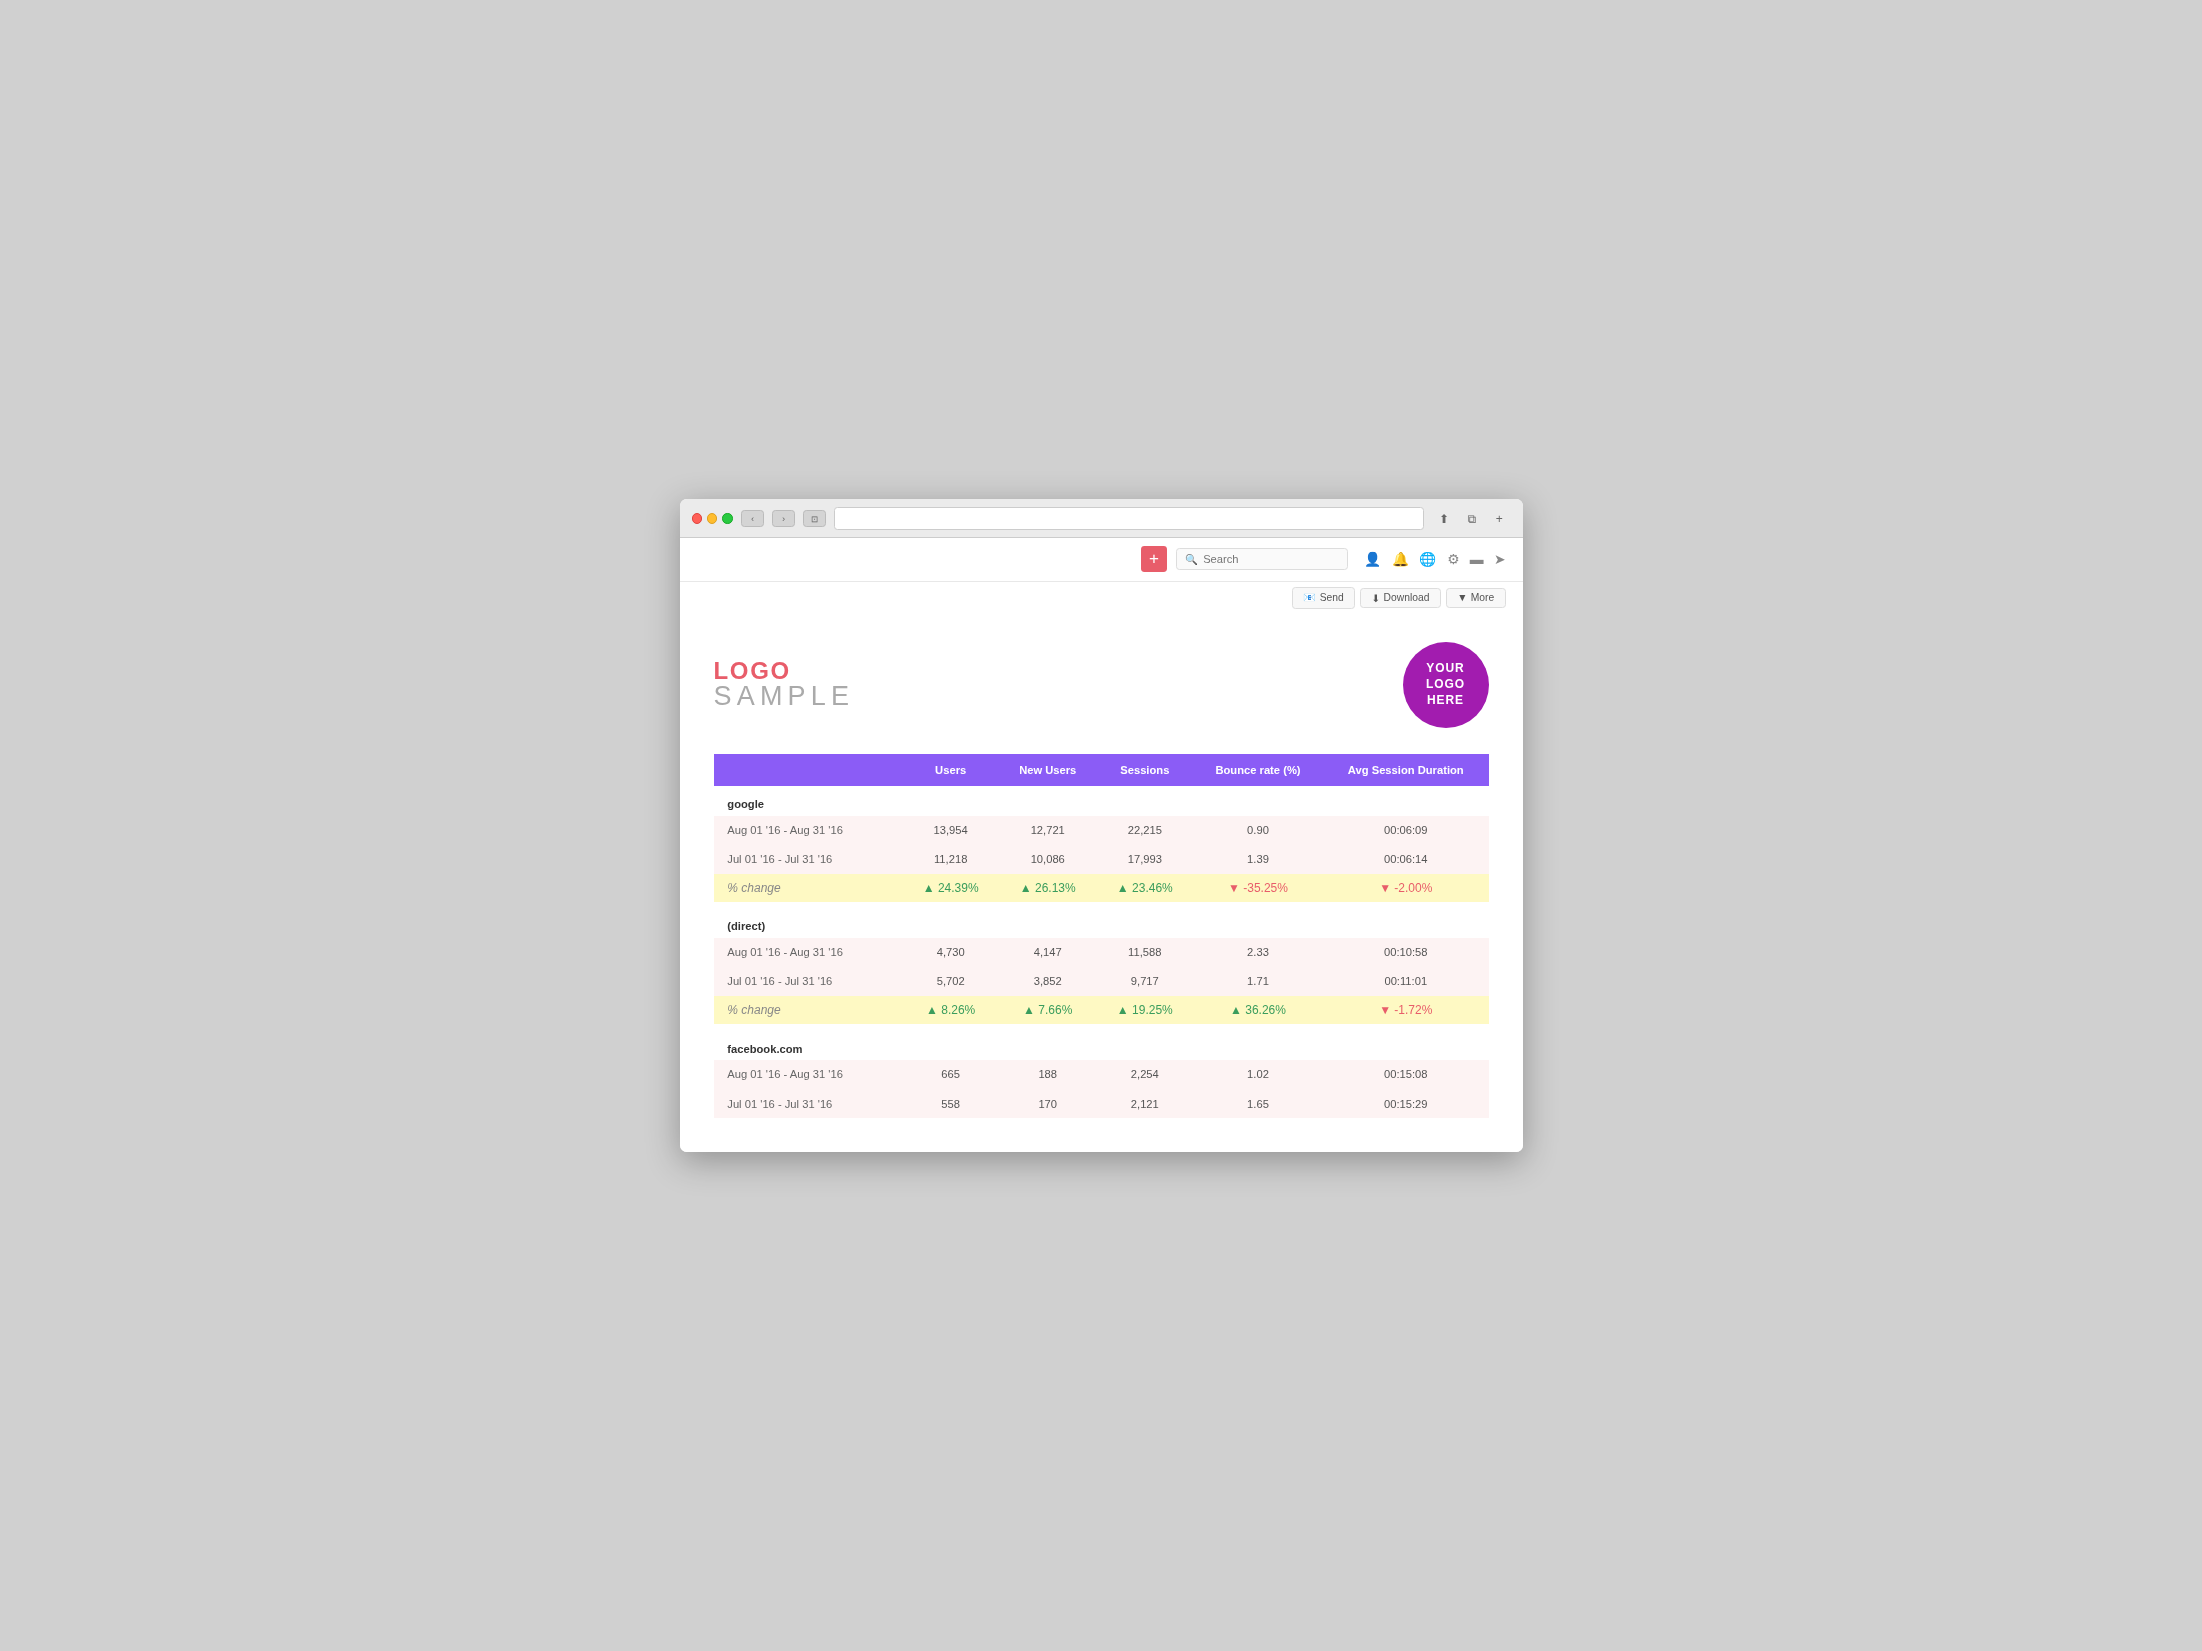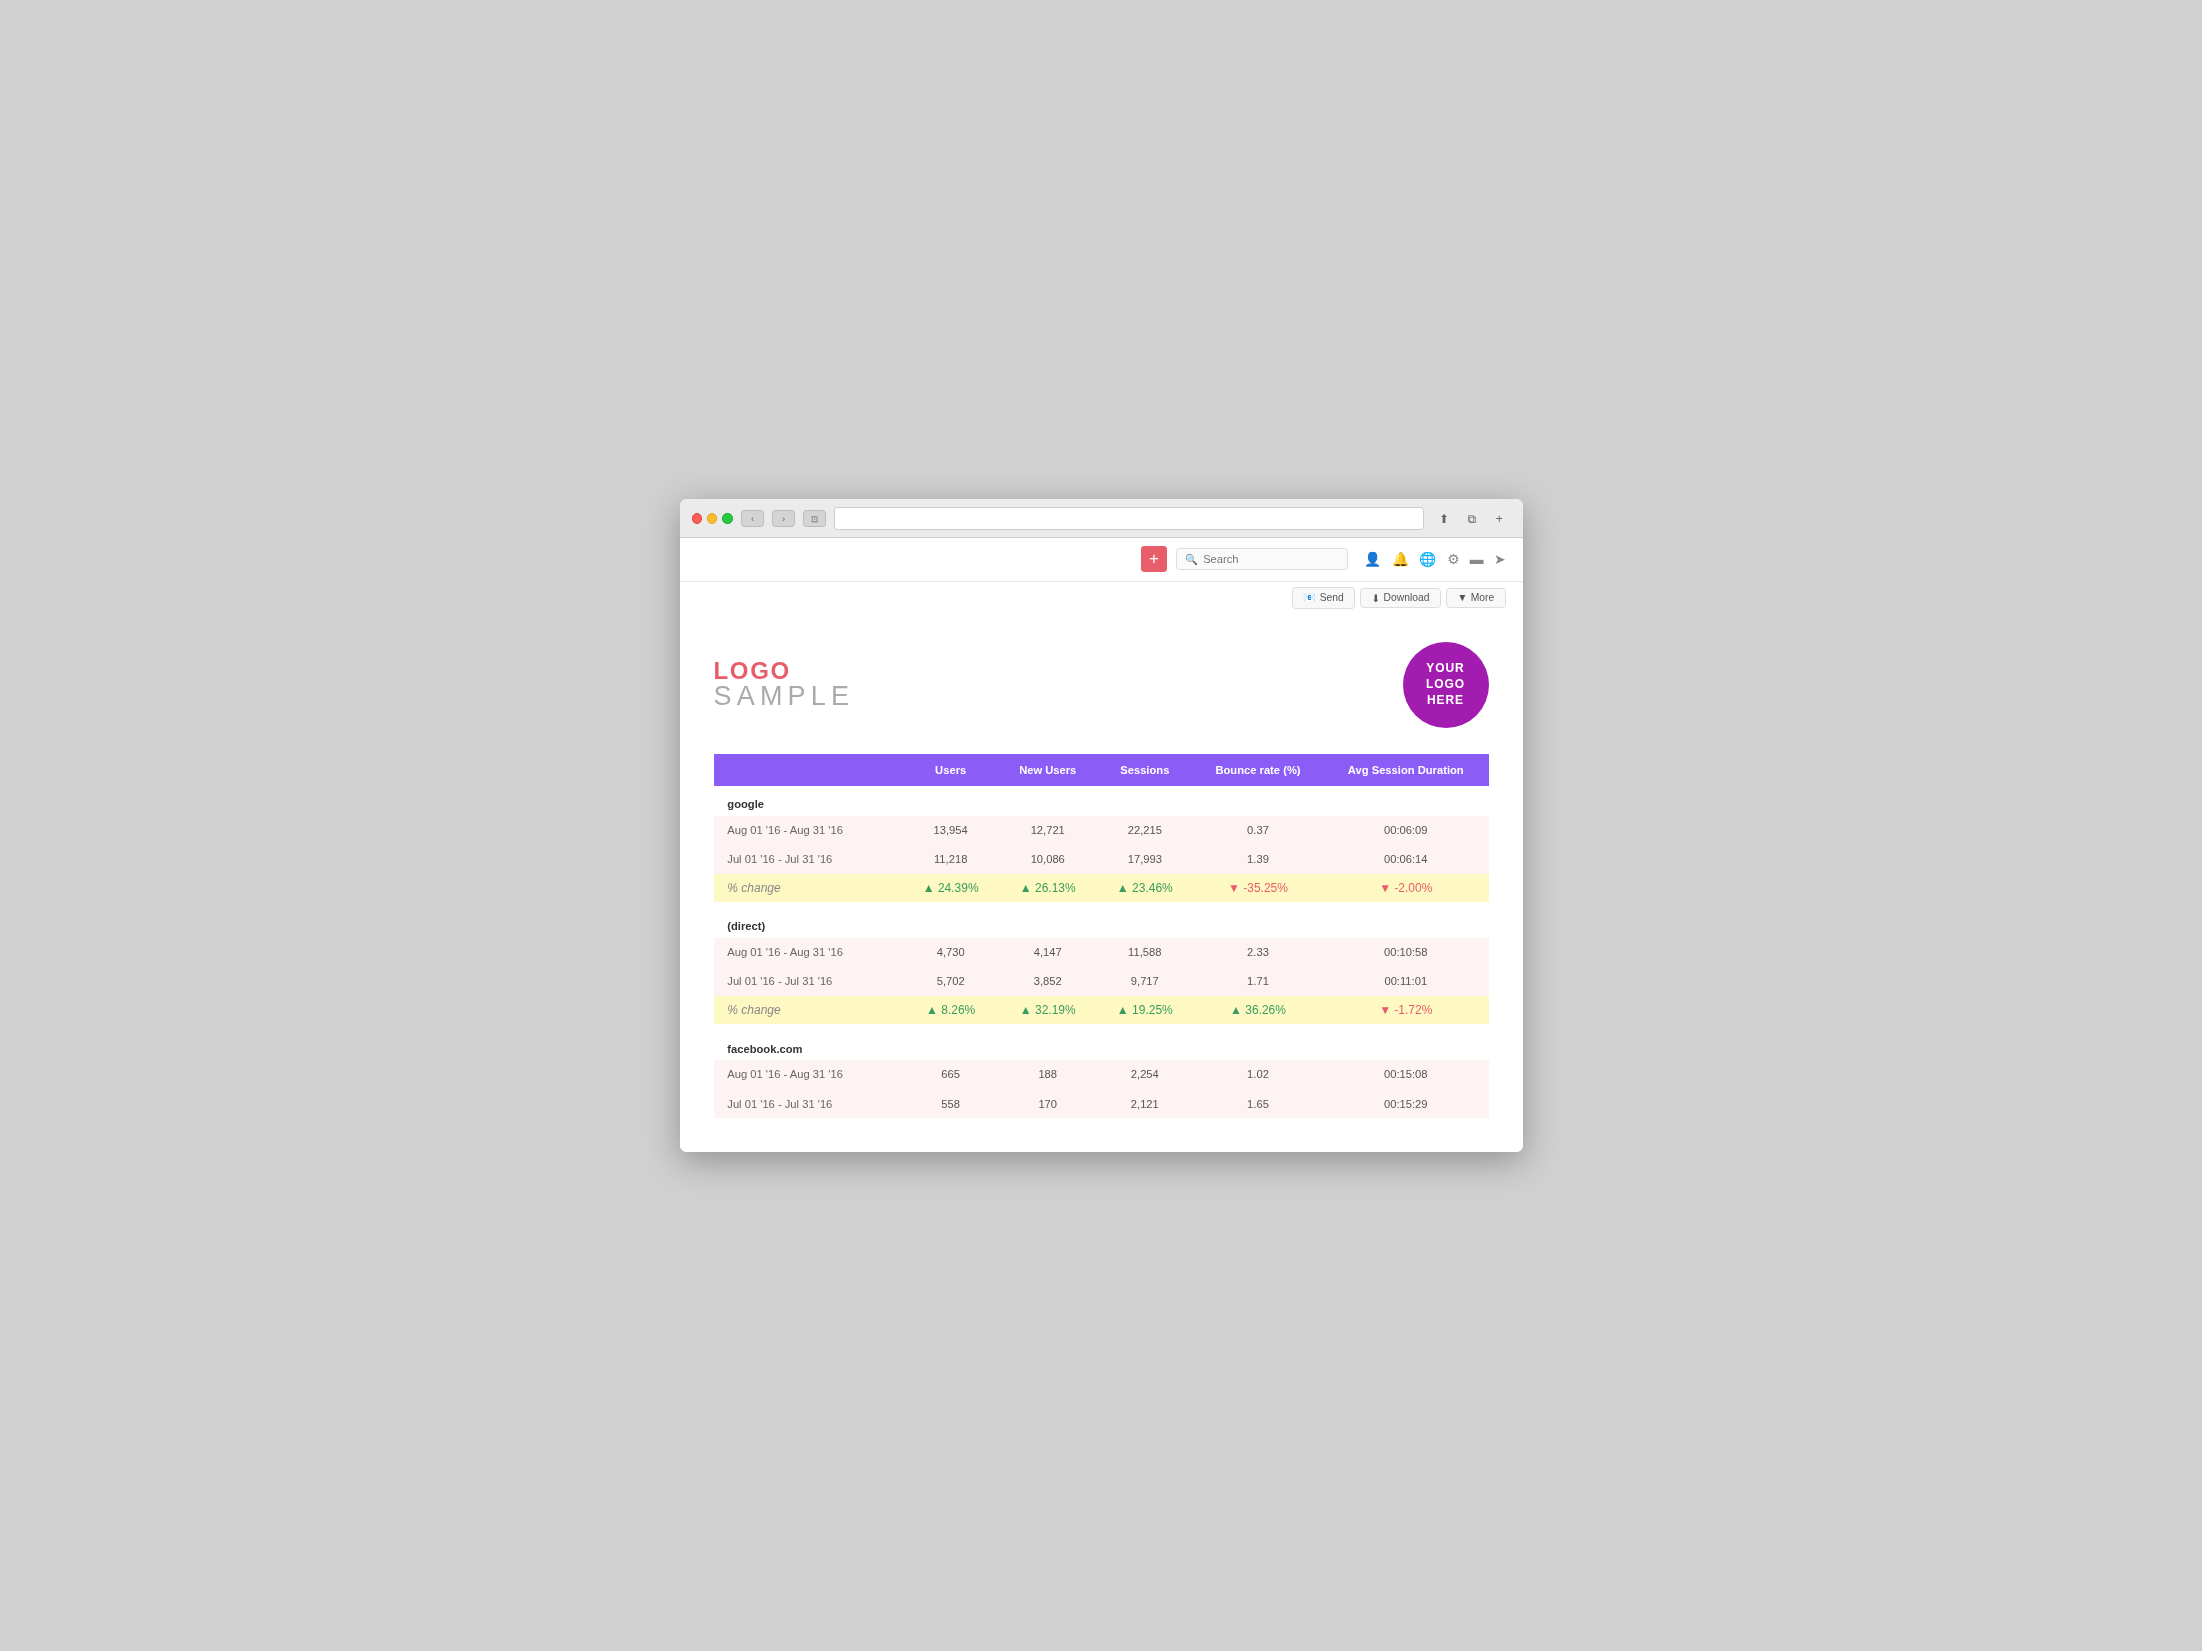--- a/index.html
+++ b/index.html
@@ -352,21 +352,21 @@
       </thead>
       <tbody id="table-body">
       <tr class="section-header-row">
             <td colspan="6">google</td>
           </tr>
           <tr class="data-row">
         <td>Aug 01 '16 - Aug 31 '16</td>
         <td>13,954</td>
         <td>12,721</td>
         <td>22,215</td>
-        <td>0.37</td>
+        <td>0.90</td>
         <td>00:06:09</td>
       </tr>
           <tr class="data-row">
         <td>Jul 01 '16 - Jul 31 '16</td>
         <td>11,218</td>
         <td>10,086</td>
         <td>17,993</td>
         <td>1.39</td>
         <td>00:06:14</td>
       </tr>
@@ -396,21 +396,21 @@
         <td>Jul 01 '16 - Jul 31 '16</td>
         <td>5,702</td>
         <td>3,852</td>
         <td>9,717</td>
         <td>1.71</td>
         <td>00:11:01</td>
       </tr>
           <tr class="change-row">
         <td>% change</td>
         <td class="up">▲ 8.26%</td>
-        <td class="up">▲ 32.19%</td>
+        <td class="up">▲ 7.66%</td>
         <td class="up">▲ 19.25%</td>
         <td class="up">▲ 36.26%</td>
         <td class="down">▼ -1.72%</td>
       </tr>
           <tr class="spacer-row">
             <td colspan="6"></td>
           </tr>
           <tr class="section-header-row">
             <td colspan="6">facebook.com</td>
           </tr>

